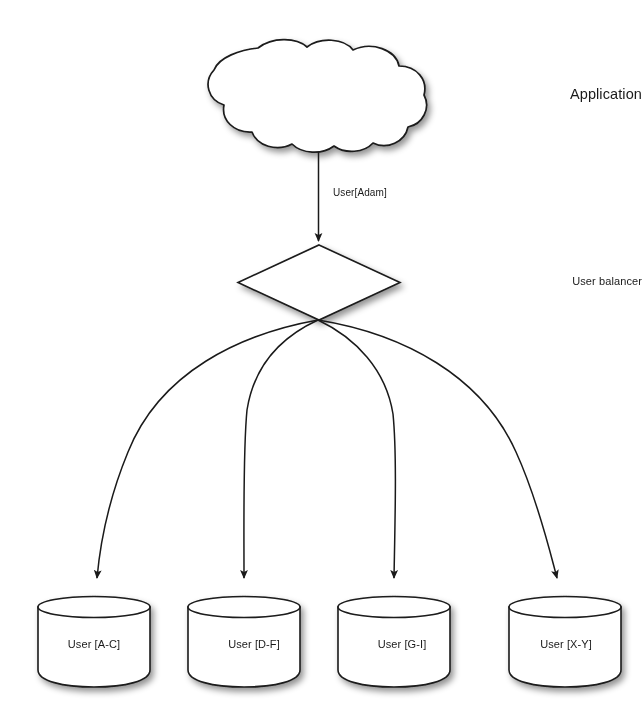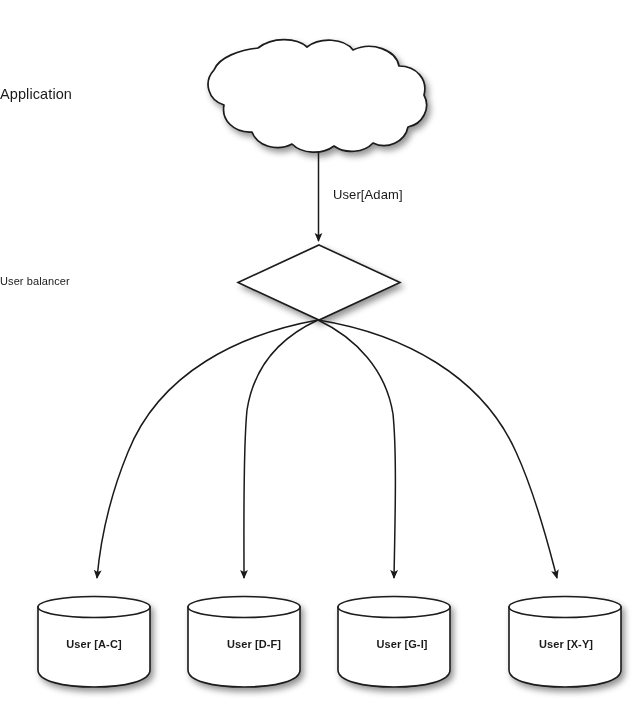--- a/index.html
+++ b/index.html
@@ -23,47 +23,46 @@
     position: absolute;
     left: 0;
     top: 0;
     width: 642px;
     height: 728px;
   }
   .node-label {
     position: absolute;
     color: #1a1a1a;
     white-space: nowrap;
-    text-align: left;
+    text-align: right;
     letter-spacing: 0.1px;
     user-select: none;
   }
   .label-cloud {
     font-size: 14.5px;
     left: 0;
     width: 642px;
     top: 86px;
   }
   .label-diamond {
     font-size: 11px;
     left: 0;
     width: 642px;
     top: 275px;
   }
   .label-edge {
-    font-size: 13px;
+    font-size: 10px;
     left: 333px;
     top: 187px;
     text-align: left;
   }
   .label-db {
     font-size: 11px;
     top: 638px;
     text-align: center;
-    font-weight: bold;
   }
   .shape-fill { fill: #ffffff; }
   .shape-stroke { stroke: #1a1a1a; }
 </style>
 </head>
 <body>
 
 <div id="canvas">
 
   <svg id="diagram-svg" viewBox="0 0 642 728">

